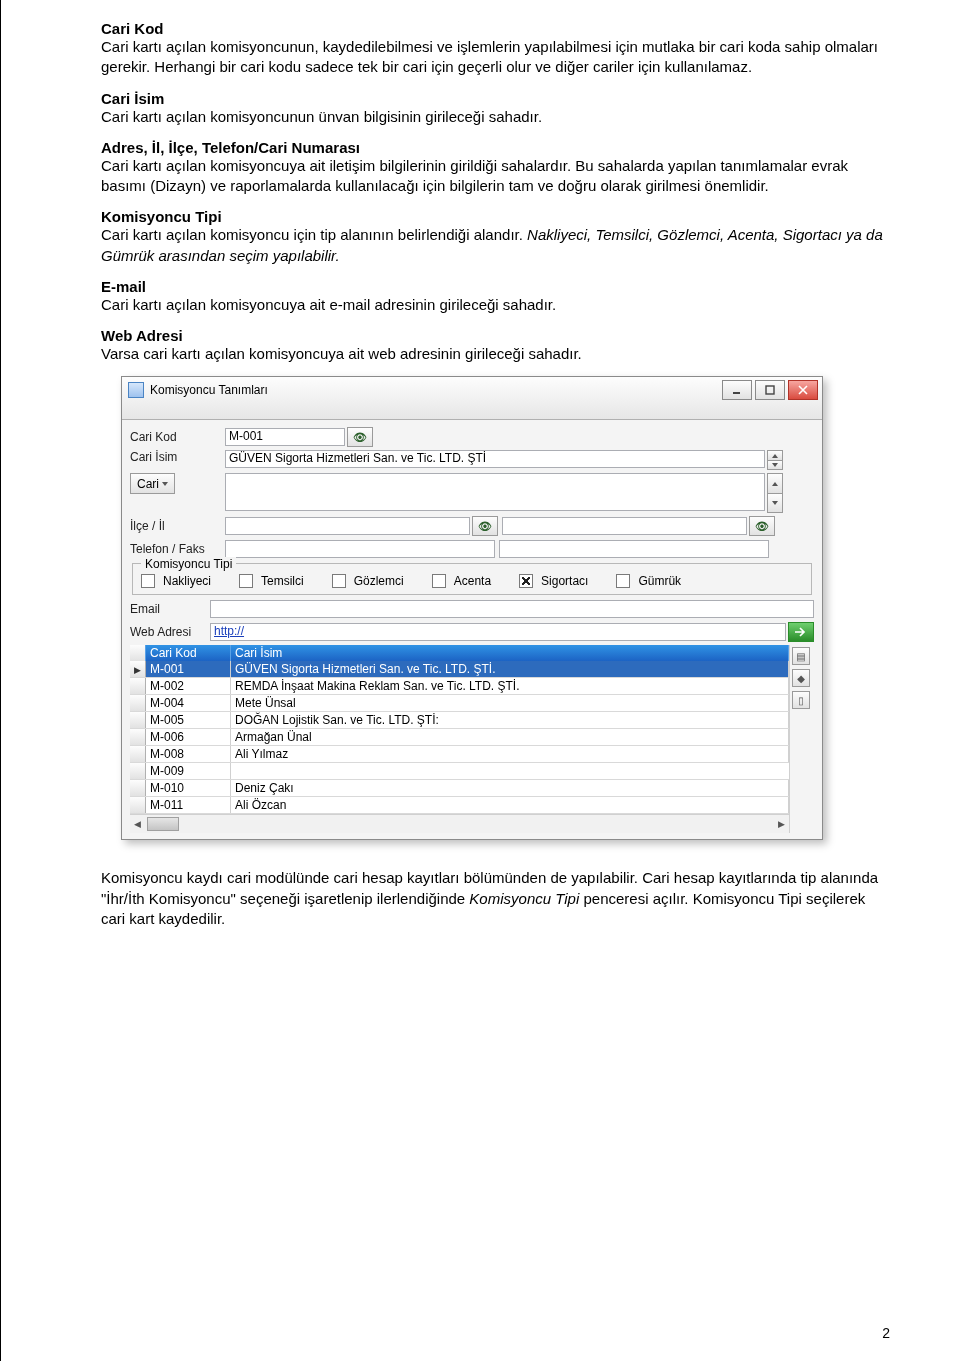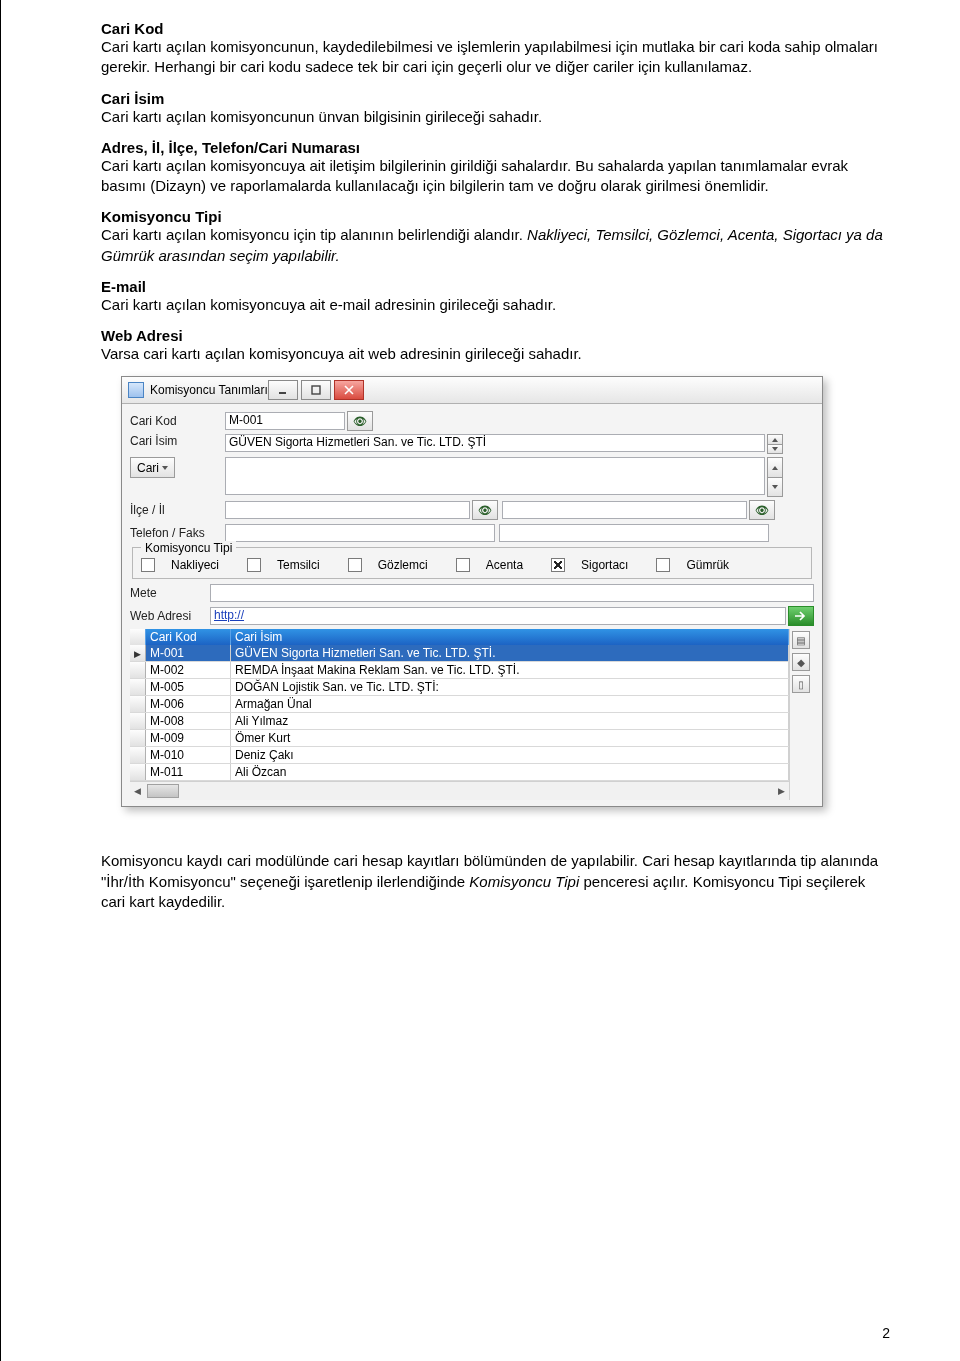--- a/index.html
+++ b/index.html
@@ -26,25 +26,25 @@
     margin: 12px 0 20px 20px;
     border: 1px solid #8a8a8a;
     box-shadow: 4px 4px 8px rgba(0,0,0,0.25);
     font-family: Tahoma, sans-serif;
     font-size: 12px;
     background: #f4f4f4;
   }
   .titlebar {
     display: flex;
     align-items: center;
-    justify-content: flex-start;
+    justify-content: space-between;
     background: linear-gradient(#fdfdfd,#e6e6e6);
     border-bottom: 1px solid #b0b0b0;
     height: 26px;
-    padding: 0 4px 0 6px;
+    padding: 0 4px 16px 6px;
   }
   .titlebar-left { display:flex; align-items:center; gap:6px; }
   .title-icon {
     width:14px; height:14px; border:1px solid #4a84c4;
     background:linear-gradient(#d6e7fb,#9ec2ee);
   }
   .win-ctrls { display:flex; gap:3px; }
   .win-ctrl {
     width:28px; height:18px; border:1px solid #8a8a8a;
     background:linear-gradient(#fdfdfd,#e2e2e2);
@@ -81,21 +81,21 @@
     padding:1px 6px; height:17px;
   }
   .fieldset {
     border:1px solid #b8b8b8; margin:4px 2px; padding:4px 8px 6px 8px;
     background:#f4f4f4;
   }
   .fieldset-legend {
     position:relative; top:-11px; background:#f4f4f4; padding:0 4px; display:inline-block;
   }
   .check-row { display:flex; gap:28px; margin-top:-8px; }
-  .chk { display:flex; align-items:center; gap:16px; }
+  .chk { display:flex; align-items:center; gap:8px; }
   .chkbox {
     width:12px; height:12px; border:1px solid #7a7a7a; background:#fff;
     display:flex; align-items:center; justify-content:center;
   }
   .chkbox.checked::after {
     content:""; width:8px; height:8px;
     background:
       linear-gradient(45deg, transparent 42%, #222 42% 58%, transparent 58%),
       linear-gradient(-45deg, transparent 42%, #222 42% 58%, transparent 58%);
   }
@@ -286,21 +286,21 @@
               <span>Sigortacı</span>
             </div>
             <div class="chk">
               <div class="chkbox"></div>
               <span>Gümrük</span>
             </div>
           </div>
       </div>
 
       <div class="form-row">
-        <div class="form-label" style="width:80px">Mete</div>
+        <div class="form-label" style="width:80px">Email</div>
         <div class="input" style="flex:1"></div>
       </div>
 
       <div class="form-row">
         <div class="form-label" style="width:80px">Web Adresi</div>
         <div class="input" style="flex:1;color:#1a3fbb;text-decoration:underline">http://</div>
         <div class="go-btn">
           <svg width="12" height="10" viewBox="0 0 12 10">
               <path d="M0 5 H8 M5 1 L9 5 L5 9" stroke="#fff" stroke-width="1.7" fill="none"></path>
             </svg>
@@ -320,37 +320,41 @@
                 <div class="cell gcell-code">M-001</div>
                 <div class="cell gcell-name">GÜVEN Sigorta Hizmetleri San. ve Tic. LTD. ŞTİ.</div>
               </div>
               <div class="grid-row">
                 <div class="cell gcell-handle"></div>
                 <div class="cell gcell-code">M-002</div>
                 <div class="cell gcell-name">REMDA İnşaat Makina Reklam San. ve Tic. LTD. ŞTİ.</div>
               </div>
               <div class="grid-row">
                 <div class="cell gcell-handle"></div>
+                <div class="cell gcell-code">M-004</div>
+                <div class="cell gcell-name">Mete Ünsal</div>
+              </div>
+              <div class="grid-row">
+                <div class="cell gcell-handle"></div>
                 <div class="cell gcell-code">M-005</div>
                 <div class="cell gcell-name">DOĞAN Lojistik San. ve Tic. LTD. ŞTİ:</div>
               </div>
               <div class="grid-row">
                 <div class="cell gcell-handle"></div>
                 <div class="cell gcell-code">M-006</div>
                 <div class="cell gcell-name">Armağan Ünal</div>
               </div>
               <div class="grid-row">
                 <div class="cell gcell-handle"></div>
                 <div class="cell gcell-code">M-008</div>
                 <div class="cell gcell-name">Ali Yılmaz</div>
               </div>
               <div class="grid-row">
                 <div class="cell gcell-handle"></div>
                 <div class="cell gcell-code">M-009</div>
-                <div class="cell gcell-name">Ömer Kurt</div>
               </div>
               <div class="grid-row">
                 <div class="cell gcell-handle"></div>
                 <div class="cell gcell-code">M-010</div>
                 <div class="cell gcell-name">Deniz Çakı</div>
               </div>
               <div class="grid-row">
                 <div class="cell gcell-handle"></div>
                 <div class="cell gcell-code">M-011</div>
                 <div class="cell gcell-name">Ali Özcan</div>
@@ -366,18 +370,18 @@
         <div class="side-icons">
           <div class="side-ico">▤</div>
           <div class="side-ico">◆</div>
           <div class="side-ico">▯</div>
         </div>
       </div>
 
     </div>
   </div>
 
-  <div class="body-text" style="margin-top:44px">
+  <div class="body-text" style="margin-top:28px">
     <span>Komisyoncu kaydı cari modülünde cari hesap kayıtları bölümünden de yapılabilir. Cari hesap kayıtlarında tip alanında "İhr/İth Komisyoncu" seçeneği işaretlenip ilerlendiğinde </span><span class="italic">Komisyoncu Tipi</span><span> penceresi açılır. Komisyoncu Tipi seçilerek cari kart kaydedilir.</span>
   </div>
 
   <div class="pagenum">2</div>
 </div>
 
 </body></html>

